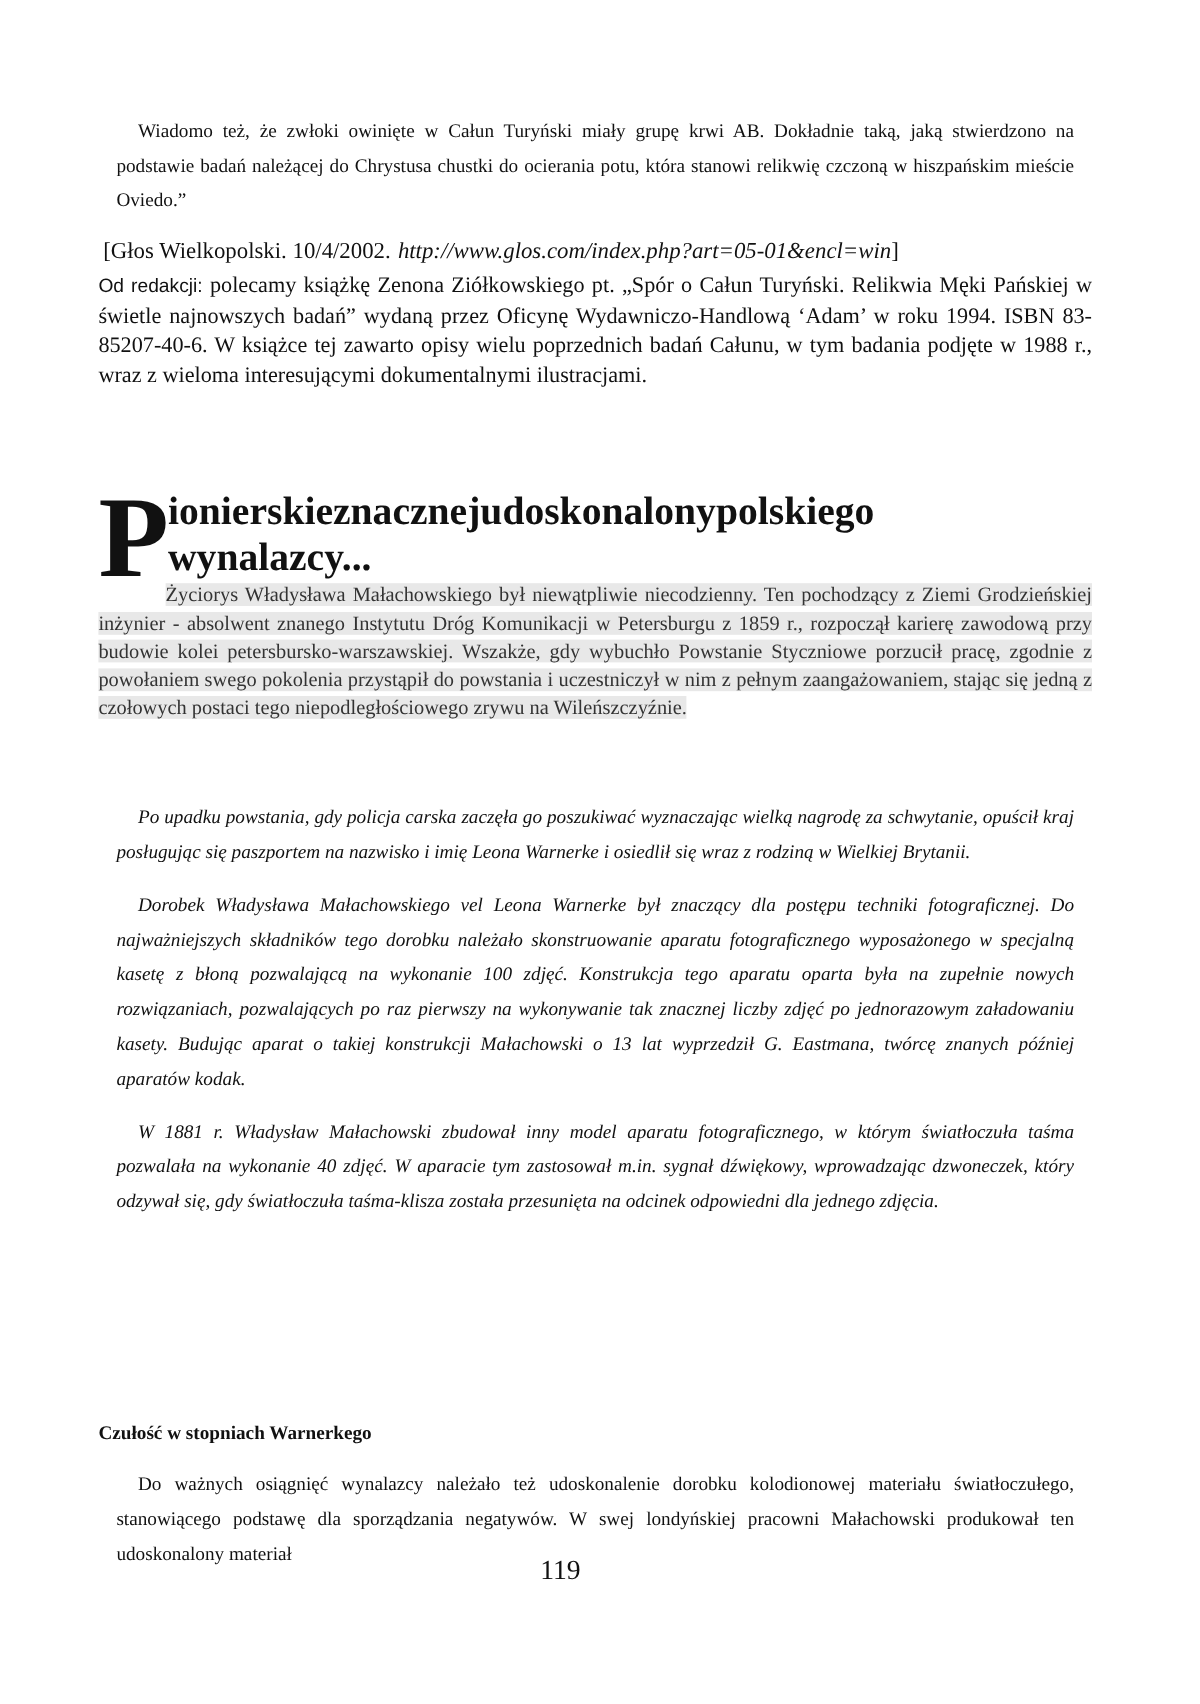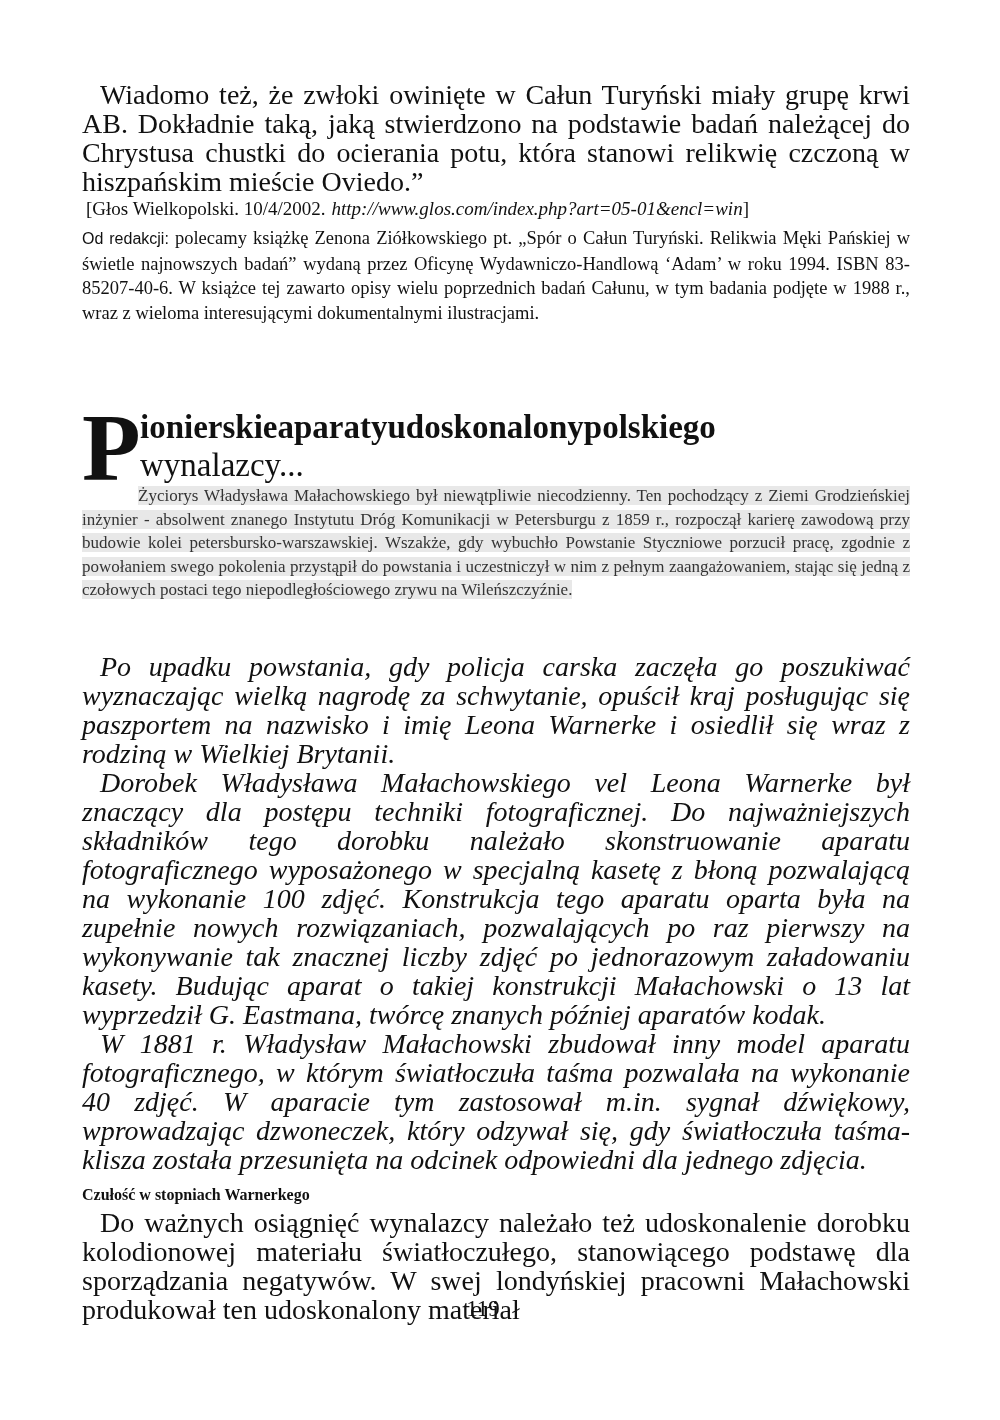--- a/index.html
+++ b/index.html
@@ -1,53 +1,53 @@
 <!DOCTYPE html>
 <html><head>
   <meta charset="utf-8">
   <style>
     html, body { margin: 0; padding: 0; background: #ffffff; }
     body {
       width: 1000px; height: 1420px; position: relative; overflow: hidden;
       font-family: "Liberation Serif", serif; color: #111;
     }
     .page { position: absolute; left: 82px; top: 80px; width: 828px; }
-    .p { font-size: 28px; line-height: 29px; text-align: justify; margin: 0; }
+    .p { font-size: 16px; line-height: 29px; text-align: justify; margin: 15px; }
     .indent { text-indent: 18px; }
     .cite { font-size: 19px; line-height: 26px; margin: 0 0 0 4px; }
     .cite i { margin-left: 6px; }
     .editor { position: absolute; left: 82px; top: 226px; width: 828px; font-size: 18.5px; line-height: 24.5px; text-align: justify; margin: 0; }
     .editor .lead { font-family: "Liberation Sans", sans-serif; font-size: 16px; }
     .heading { position: absolute; left: 82px; top: 408px; width: 828px; height: 76px; }
     .dropcap { position: absolute; left: 0; top: 0; font-family: "Liberation Serif", serif; font-weight: bold; font-size: 96px; line-height: 80px; }
     .h-line1 { position: absolute; left: 58px; top: 0; width: 770px; display: flex; justify-content: flex-start; font-weight: bold; font-size: 33px; line-height: 38px; }
-    .h-line2 { position: absolute; left: 58px; top: 38px; font-weight: normal; font-size: 33px; line-height: 38px; }
+    .h-line2 { position: absolute; left: 58px; top: 38px; font-weight: bold; font-size: 33px; line-height: 38px; }
     .gray { position: absolute; left: 82px; top: 484px; width: 828px; font-size: 17px; line-height: 23.5px; text-align: justify; color: #333; }
     .gray .hl { background: #e8e8e8; }
     .gray p { margin: 0; }
     .body2 { position: absolute; left: 82px; top: 652px; width: 828px; font-style: italic; }
     .subhead { font-weight: bold; font-size: 16px; line-height: 27px; margin: 0; }
     .body3 { position: absolute; left: 82px; top: 1181px; width: 828px; }
-    .pageno { position: absolute; left: 16px; width: 934px; top: 1296px; text-align: center; font-size: 23px; }
+    .pageno { position: absolute; left: 0; width: 934px; top: 1296px; text-align: center; font-size: 23px; }
   </style>
 </head>
 <body>
 
 <div class="page">
   <p class="p indent">Wiadomo też, że zwłoki owinięte w Całun Turyński miały grupę krwi AB. Dokładnie taką, jaką stwierdzono na podstawie badań należącej do Chrystusa chustki do ocierania potu, która stanowi relikwię czczoną w hiszpańskim mieście Oviedo.”</p>
   <p class="cite"><span>[Głos Wielkopolski. 10/4/2002.</span><i>http://www.glos.com/index.php?art=05-01&amp;encl=win</i><span>]</span></p>
 </div>
 
 <p class="editor"><span class="lead">Od redakcji:</span><span> polecamy książkę Zenona Ziółkowskiego pt. „Spór o Całun Turyński. Relikwia Męki Pańskiej w świetle najnowszych badań” wydaną przez Oficynę Wydawniczo-Handlową ‘Adam’ w roku 1994. ISBN 83-85207-40-6. W książce tej zawarto opisy wielu poprzednich badań Całunu, w tym badania podjęte w 1988 r., wraz z wieloma interesującymi dokumentalnymi ilustracjami.</span></p>
 
 <div class="heading">
   <span class="dropcap">P</span>
   <div class="h-line1">
     <span>ionierskie</span>
-    <span>aparaty</span>
+    <span>znacznej</span>
     <span>udoskonalony</span>
     <span>polskiego</span>
   </div>
   <div class="h-line2">wynalazcy...</div>
 </div>
 
 <div class="gray">
   <p style="text-indent:56px;"><span class="hl">Życiorys Władysława Małachowskiego był niewątpliwie niecodzienny. Ten pochodzący z Ziemi Grodzieńskiej inżynier - absolwent znanego Instytutu Dróg Komunikacji w Petersburgu z 1859 r., rozpoczął karierę zawodową przy budowie kolei petersbursko-warszawskiej. Wszakże, gdy wybuchło Powstanie Styczniowe porzucił pracę, zgodnie z powołaniem swego pokolenia przystąpił do powstania i uczestniczył w nim z pełnym zaangażowaniem, stając się jedną z czołowych postaci tego  niepodległościowego zrywu na Wileńszczyźnie.</span></p>
 </div>
 

